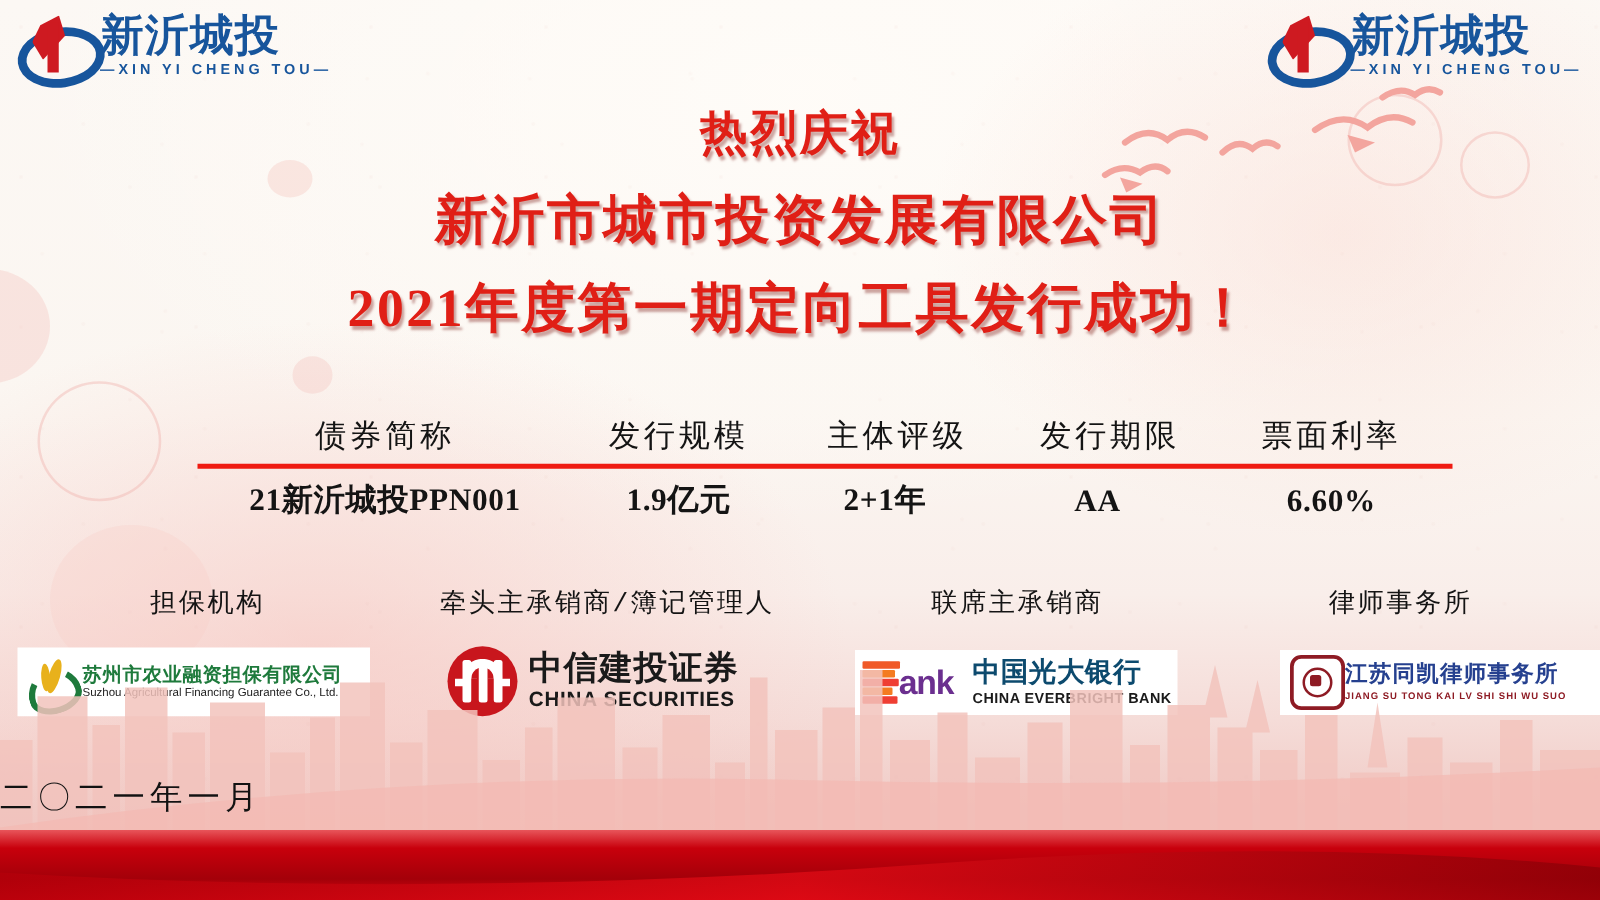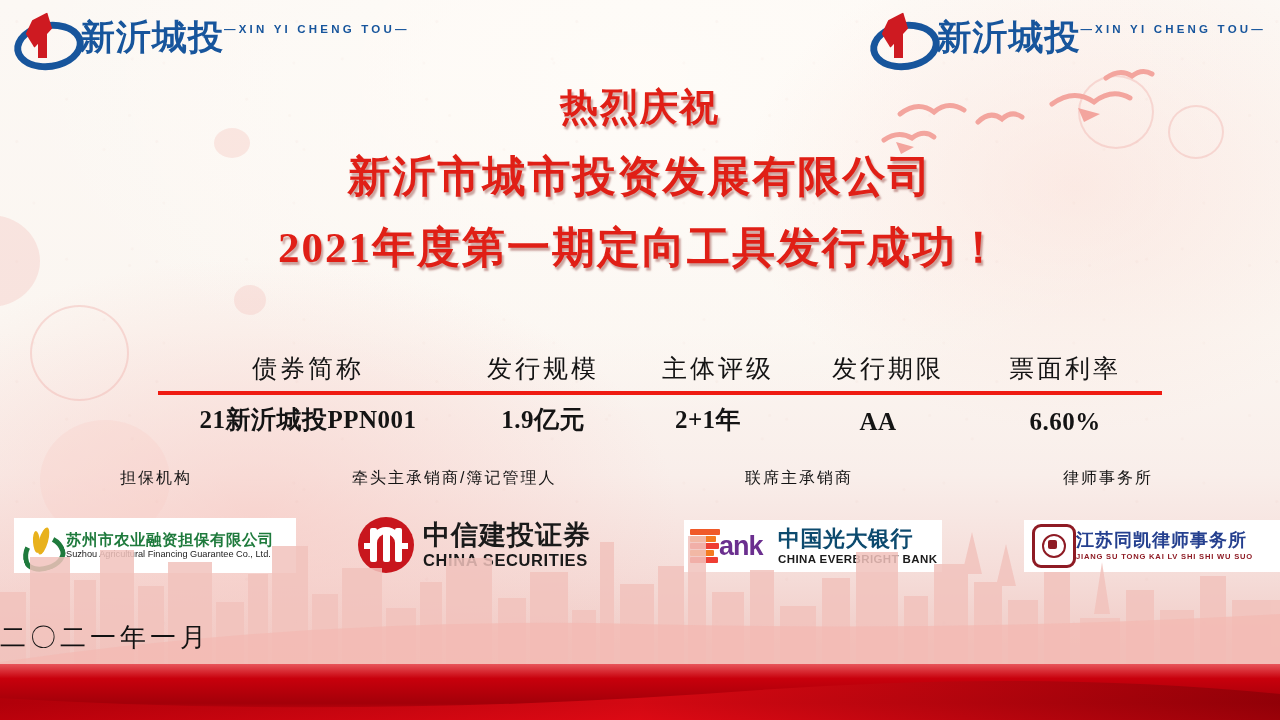--- a/index.html
+++ b/index.html
@@ -29,47 +29,47 @@
   .ring{position:absolute;border-radius:50%;border:2px solid rgba(240,176,170,.40);pointer-events:none;}
   
   .logo{position:absolute;top:8px;display:flex;align-items:center;gap:8px;}
   .logo-left{left:12px;} .logo-right{right:14px;}
   .logo-mark{position:relative;width:60px;height:58px;flex:0 0 auto;}
   .logo-mark .ellipse{position:absolute;left:2px;top:14px;width:56px;height:34px;
     border:7px solid #17559c;border-radius:50%;transform:rotate(-8deg);}
   .logo-mark .sail{position:absolute;left:14px;top:4px;width:26px;height:36px;background:#ce1a21;
     clip-path:polygon(78% 0%,100% 44%,36% 100%,0% 62%,22% 24%);transform:rotate(3deg);}
   .logo-mark .mast{position:absolute;left:26px;top:10px;width:9px;height:40px;background:#ce1a21;}
-  .logo-text{display:flex;flex-direction:row;line-height:1;}
+  .logo-text{display:flex;flex-direction:column;line-height:1;}
   .logo-cn{font-family:"DejaVu Sans","Liberation Sans",sans-serif;font-weight:bold;font-size:35px;
     color:#17559c;letter-spacing:1px;}
   .logo-en{font-family:"Liberation Sans",sans-serif;font-weight:bold;font-size:11.5px;color:#17559c;
     letter-spacing:3.2px;margin-top:4px;}
   
   .birds{position:absolute;left:840px;top:64px;width:420px;height:130px;pointer-events:none;}
   
   .headline{position:absolute;left:0;right:0;top:88px;text-align:center;}
   .hl{font-family:Liberation Serif, serif;font-weight:bold;color:#e01f16;
     text-shadow:2px 3px 2px rgba(120,20,15,.38);letter-spacing:2px;}
   .hl1{font-size:38px;line-height:1.0;}
   .hl2{font-size:43px;line-height:1.0;margin-top:29px;}
   .hl3{font-size:43px;line-height:1.0;margin-top:28px;}
   
   .tbl{position:absolute;left:158px;top:332px;width:1004px;}
   .trow{display:flex;align-items:flex-end;}
   .th,.td{font-family:"Liberation Serif","DejaVu Serif",serif;color:#141414;text-align:center;}
-  .th{font-size:25px;letter-spacing:3px;padding-bottom:4px;margin-top:20px;}
+  .th{font-size:25px;letter-spacing:3px;padding-bottom:4px;}
   .td{font-size:25px;font-weight:bold;padding-top:8px;letter-spacing:0.5px;}
   .c1{flex:0 0 300px;} .c2{flex:0 0 170px;} .c3{flex:0 0 160px;}
   .c4{flex:0 0 180px;} .c5{flex:0 0 194px;}
   .rule{height:4px;background:#ef1b12;width:100%;margin-top:2px;}
   
   .labels{position:absolute;left:0;top:468px;width:1280px;height:26px;}
-  .lab{position:absolute;font-size:16px;color:#141414;letter-spacing:2px;white-space:nowrap;
-    font-family:Liberation Sans, sans-serif;}
+  .lab{position:absolute;font-size:21px;color:#141414;letter-spacing:2px;white-space:nowrap;
+    font-family:Liberation Mono, monospace;}
   
   .plogo{position:absolute;background:#ffffff;display:flex;align-items:center;}
   
   #p1{left:14px;top:518px;width:282px;height:55px;padding:0 6px;box-sizing:border-box;gap:6px;}
   .wheat{position:relative;width:40px;height:40px;flex:0 0 auto;}
   .wheat .swirl{position:absolute;left:2px;top:9px;width:33px;height:26px;border:5px solid #1e7a3c;
     border-radius:50% 50% 50% 50%/60% 60% 40% 40%;border-top-color:transparent;transform:rotate(-18deg);}
   .wheat .ear{position:absolute;left:19px;top:1px;width:9px;height:28px;background:#e8b11c;
     border-radius:50%;transform:rotate(16deg);}
   .wheat .ear2{position:absolute;left:13px;top:5px;width:7px;height:22px;background:#e8b11c;

